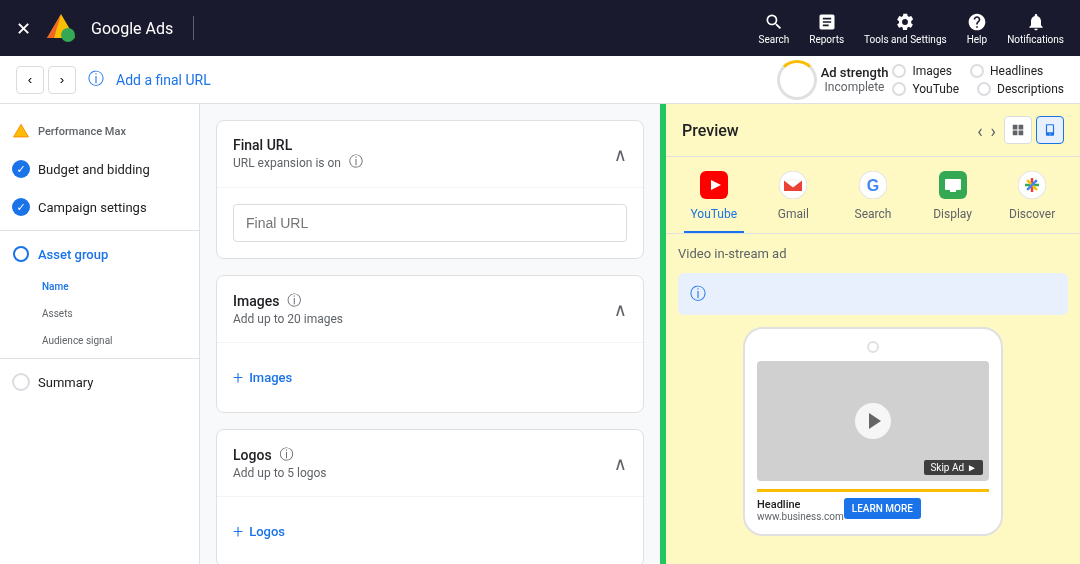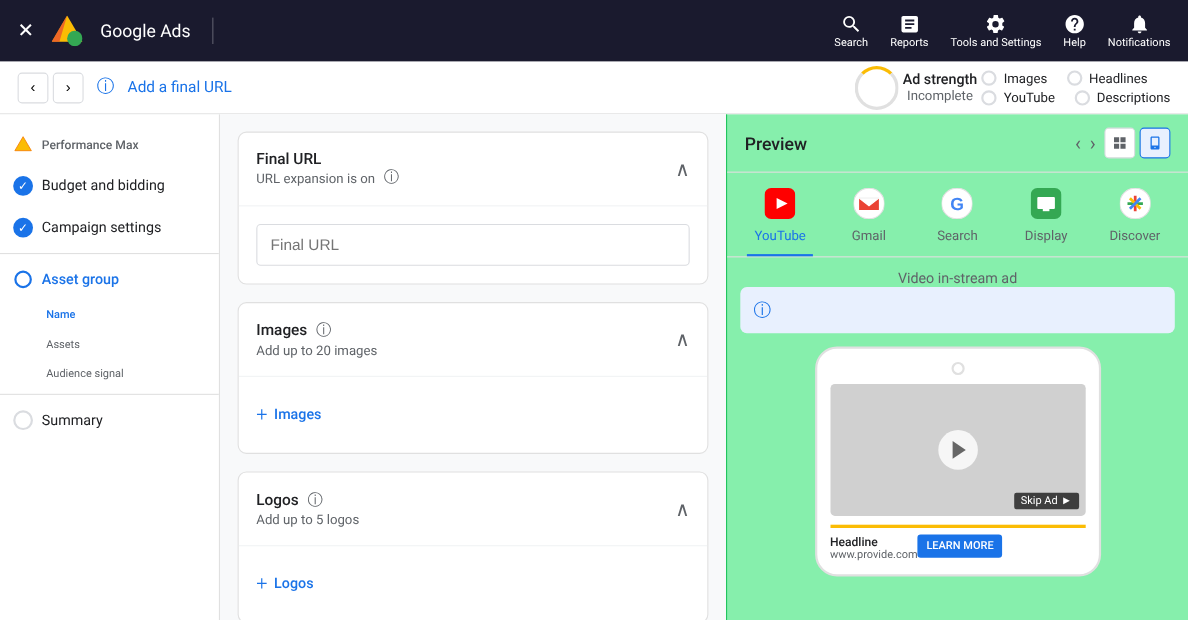--- a/index.html
+++ b/index.html
@@ -60,38 +60,38 @@
     .section-subtitle { font-size: 12px; color: #5f6368; margin-top: 2px; }
     .collapse-btn { cursor: pointer; color: #5f6368; font-size: 18px; }
     .section-body { padding: 16px; }
     .url-input { width: 100%; padding: 10px 12px; border: 1px solid #dadce0; border-radius: 4px; font-size: 14px; color: #80868b; outline: none; }
     .add-item-btn { display: flex; align-items: center; gap: 6px; color: #1a73e8; font-size: 13px; cursor: pointer; padding: 8px 0; font-weight: 500; }
     .plus-icon { font-size: 18px; font-weight: 300; }
     .info-inline { display: flex; align-items: center; gap: 4px; }
     .info-circle-sm { color: #5f6368; font-size: 14px; }
 
     
-    .preview-panel { width: 420px; background: #86efac; border-left: 1px solid #22c55e; display: flex; flex-direction: column; flex-shrink: 0; }
+    .preview-panel { width: 420px; background: #fef9c3; border-left: 6px solid #22c55e; display: flex; flex-direction: column; flex-shrink: 0; }
     .preview-header { display: flex; align-items: center; justify-content: space-between; padding: 12px 16px; border-bottom: 1px solid #e0e0e0; }
     .preview-title { font-size: 16px; font-weight: 500; }
     .preview-nav { display: flex; align-items: center; gap: 8px; }
     .preview-arrow { cursor: pointer; color: #5f6368; font-size: 18px; }
     .view-toggle { display: flex; gap: 4px; }
     .view-btn { width: 28px; height: 28px; border: 1px solid #dadce0; border-radius: 4px; background: white; cursor: pointer; display: flex; align-items: center; justify-content: center; font-size: 14px; color: #5f6368; }
     .view-btn.active-view { border-color: #1a73e8; color: #1a73e8; background: #e8f0fe; }
 
     
     .platform-tabs { display: flex; justify-content: space-around; padding: 12px 8px 0; border-bottom: 1px solid #e0e0e0; }
     .platform-tab { display: flex; flex-direction: column; align-items: center; gap: 6px; cursor: pointer; padding-bottom: 10px; font-size: 12px; color: #5f6368; border-bottom: 2px solid transparent; min-width: 60px; }
     .platform-tab.active { color: #1a73e8; border-bottom-color: #1a73e8; }
     .platform-icon { width: 32px; height: 32px; border-radius: 50%; display: flex; align-items: center; justify-content: center; }
 
     
     .preview-content { flex: 1; overflow-y: auto; padding: 12px; }
-    .ad-type-label { text-align: center; font-size: 13px; color: #5f6368; }
+    .ad-type-label { font-size: 13px; color: #5f6368; margin-bottom: 12px; }
     .info-banner { display: flex; align-items: flex-start; gap: 8px; background: #e8f0fe; border-radius: 6px; padding: 10px 12px; margin-bottom: 12px; font-size: 12px; color: #202124; }
     .info-banner-icon { color: #1a73e8; font-size: 16px; margin-top: 1px; flex-shrink: 0; }
 
     
     .phone-mockup { background: white; border: 2px solid #e0e0e0; border-radius: 20px; padding: 12px; margin: 0 auto; width: 260px; }
     .phone-camera { width: 12px; height: 12px; border-radius: 50%; border: 2px solid #e0e0e0; margin: 0 auto 8px; }
     .video-placeholder { background: #d0d0d0; border-radius: 4px; height: 120px; display: flex; align-items: center; justify-content: center; position: relative; margin-bottom: 8px; }
     .play-btn-circle { width: 36px; height: 36px; border-radius: 50%; background: rgba(255,255,255,0.8); display: flex; align-items: center; justify-content: center; }
     .play-triangle { width: 0; height: 0; border-left: 12px solid #666; border-top: 8px solid transparent; border-bottom: 8px solid transparent; margin-left: 3px; }
     .skip-ad { position: absolute; bottom: 6px; right: 6px; background: rgba(0,0,0,0.7); color: white; font-size: 10px; padding: 2px 6px; border-radius: 2px; display: flex; align-items: center; gap: 3px; }
@@ -382,21 +382,21 @@
           </div>
           <div class="skip-ad">
             <span>Skip Ad</span>
             <span>►</span>
           </div>
         </div>
         <div class="yellow-bar"></div>
         <div class="headline-row">
           <div>
             <div class="headline-text">Headline</div>
-            <div class="url-text">www.provide.com</div>
+            <div class="url-text">www.business.com</div>
           </div>
           <div class="learn-more-btn">LEARN MORE</div>
         </div>
       </div>
     </div>
   </div>
 
 </div>
 
 </body></html>

